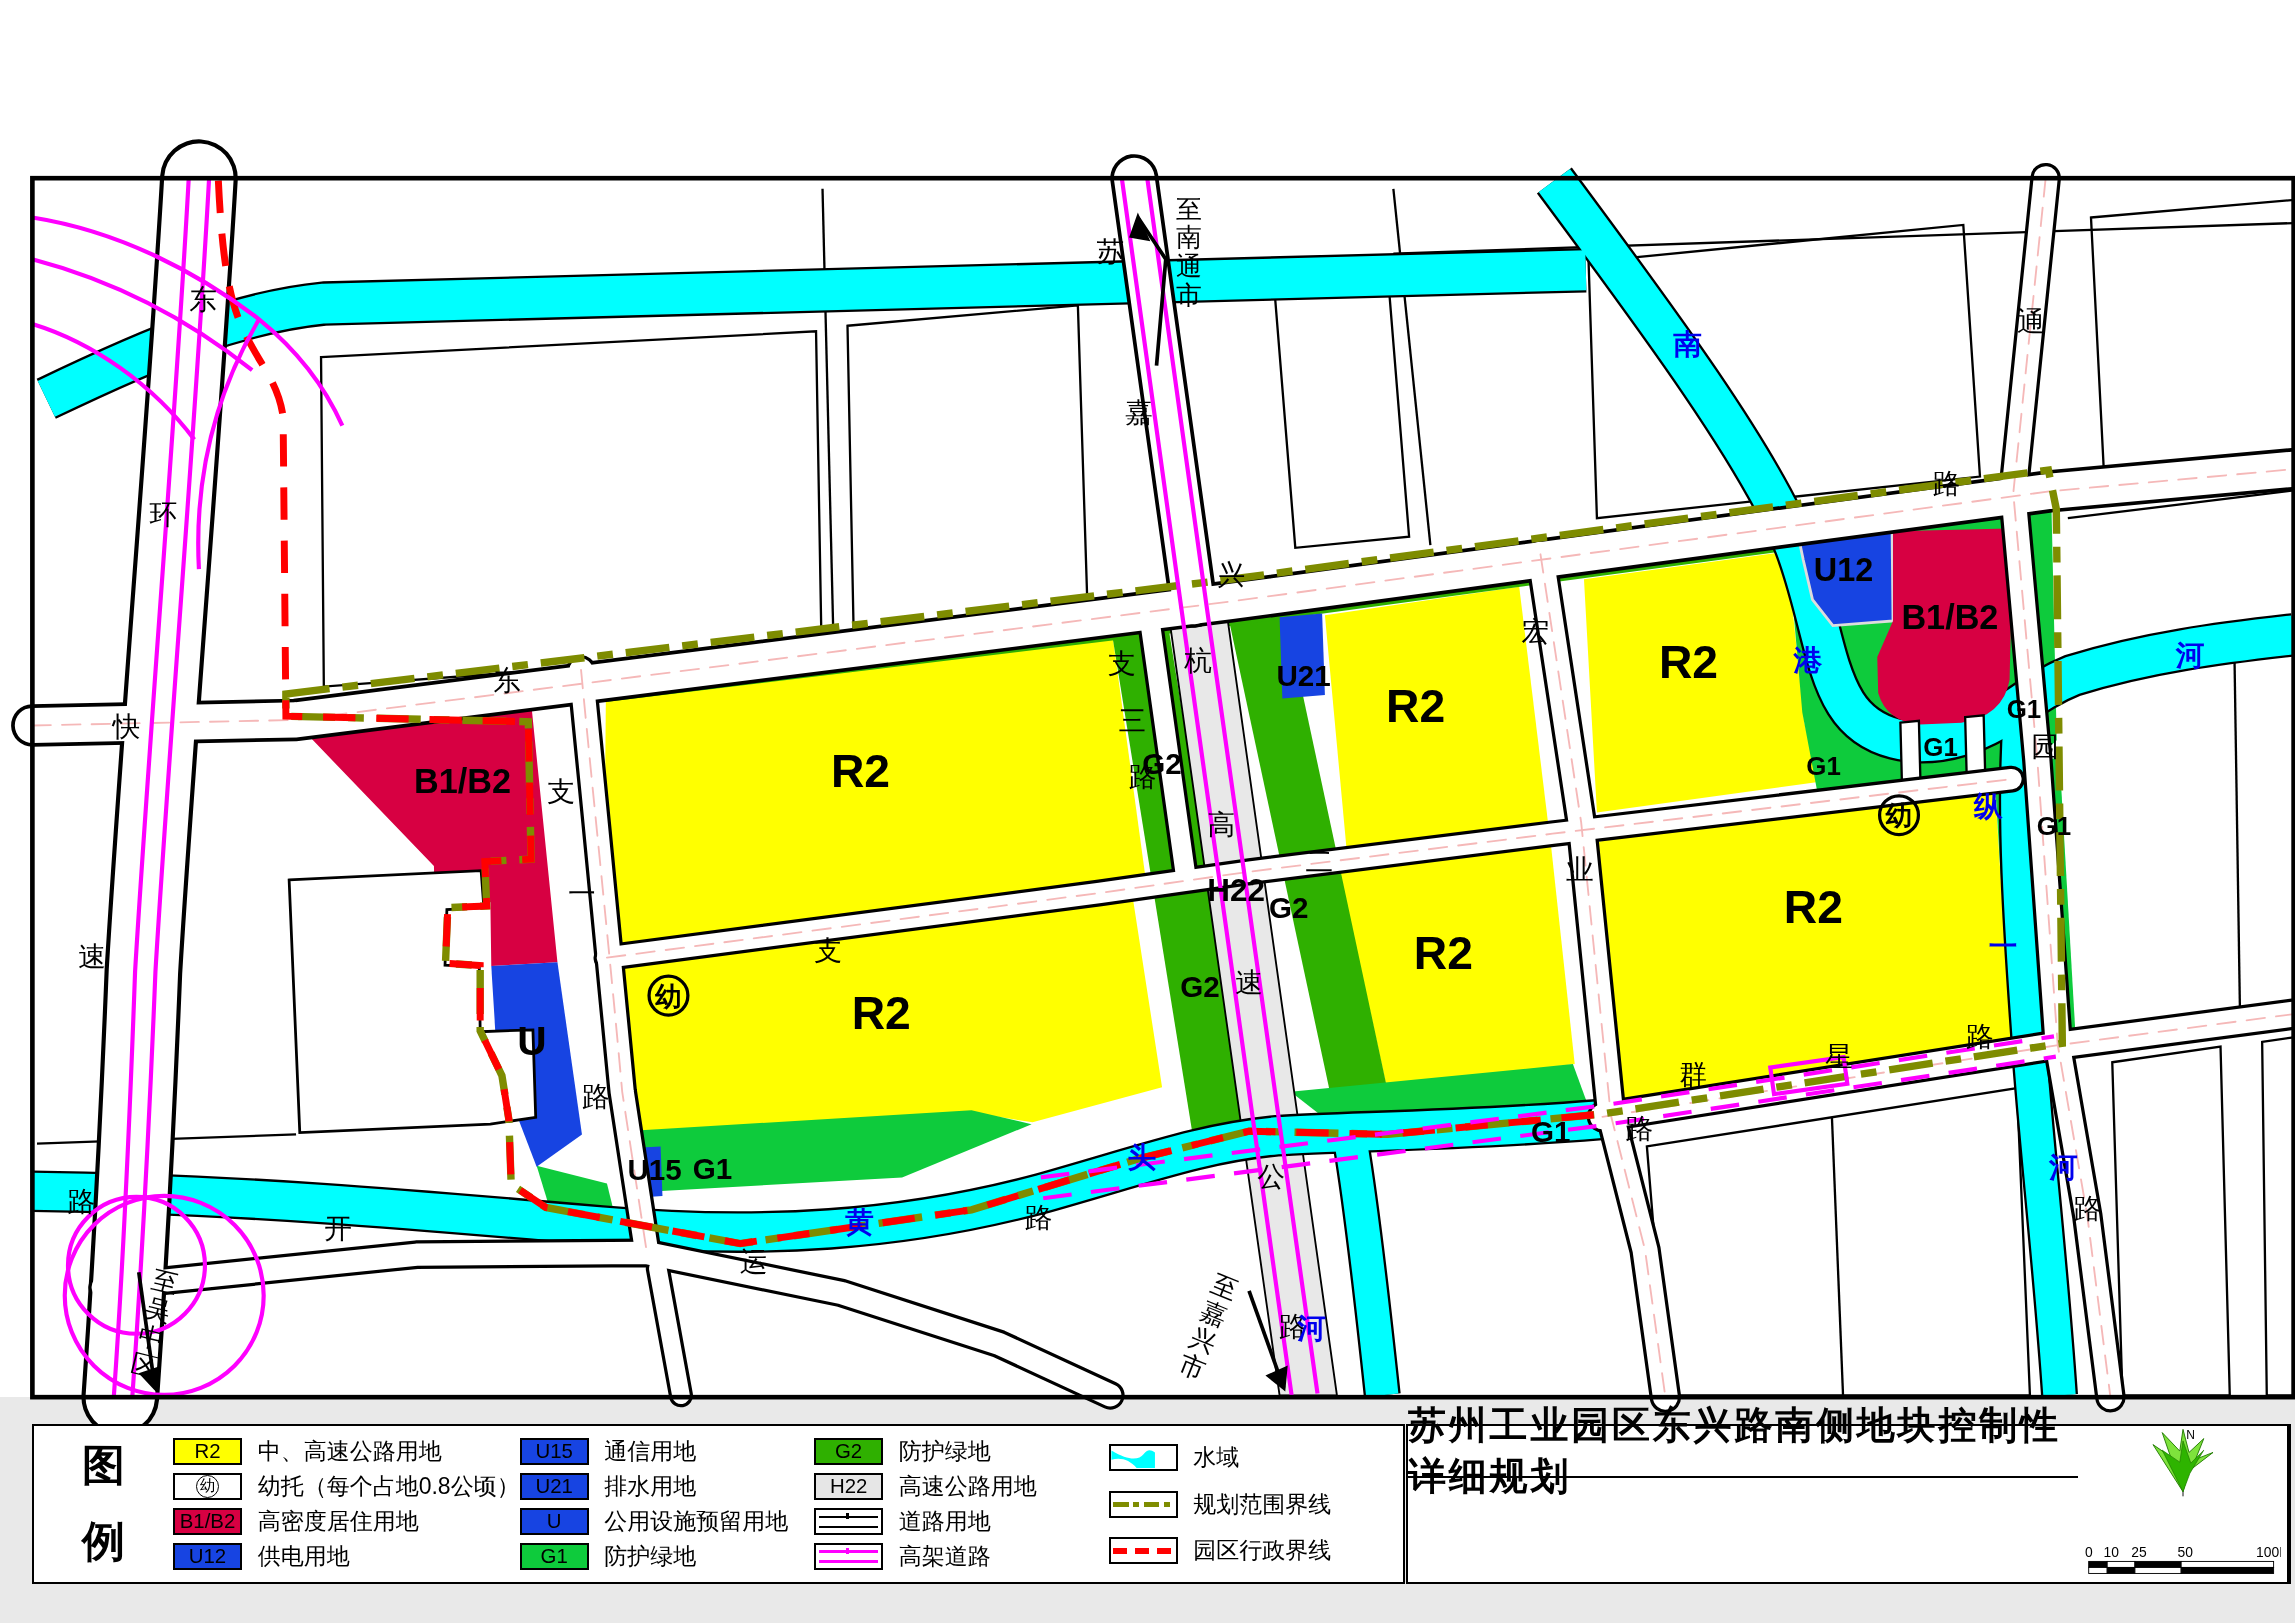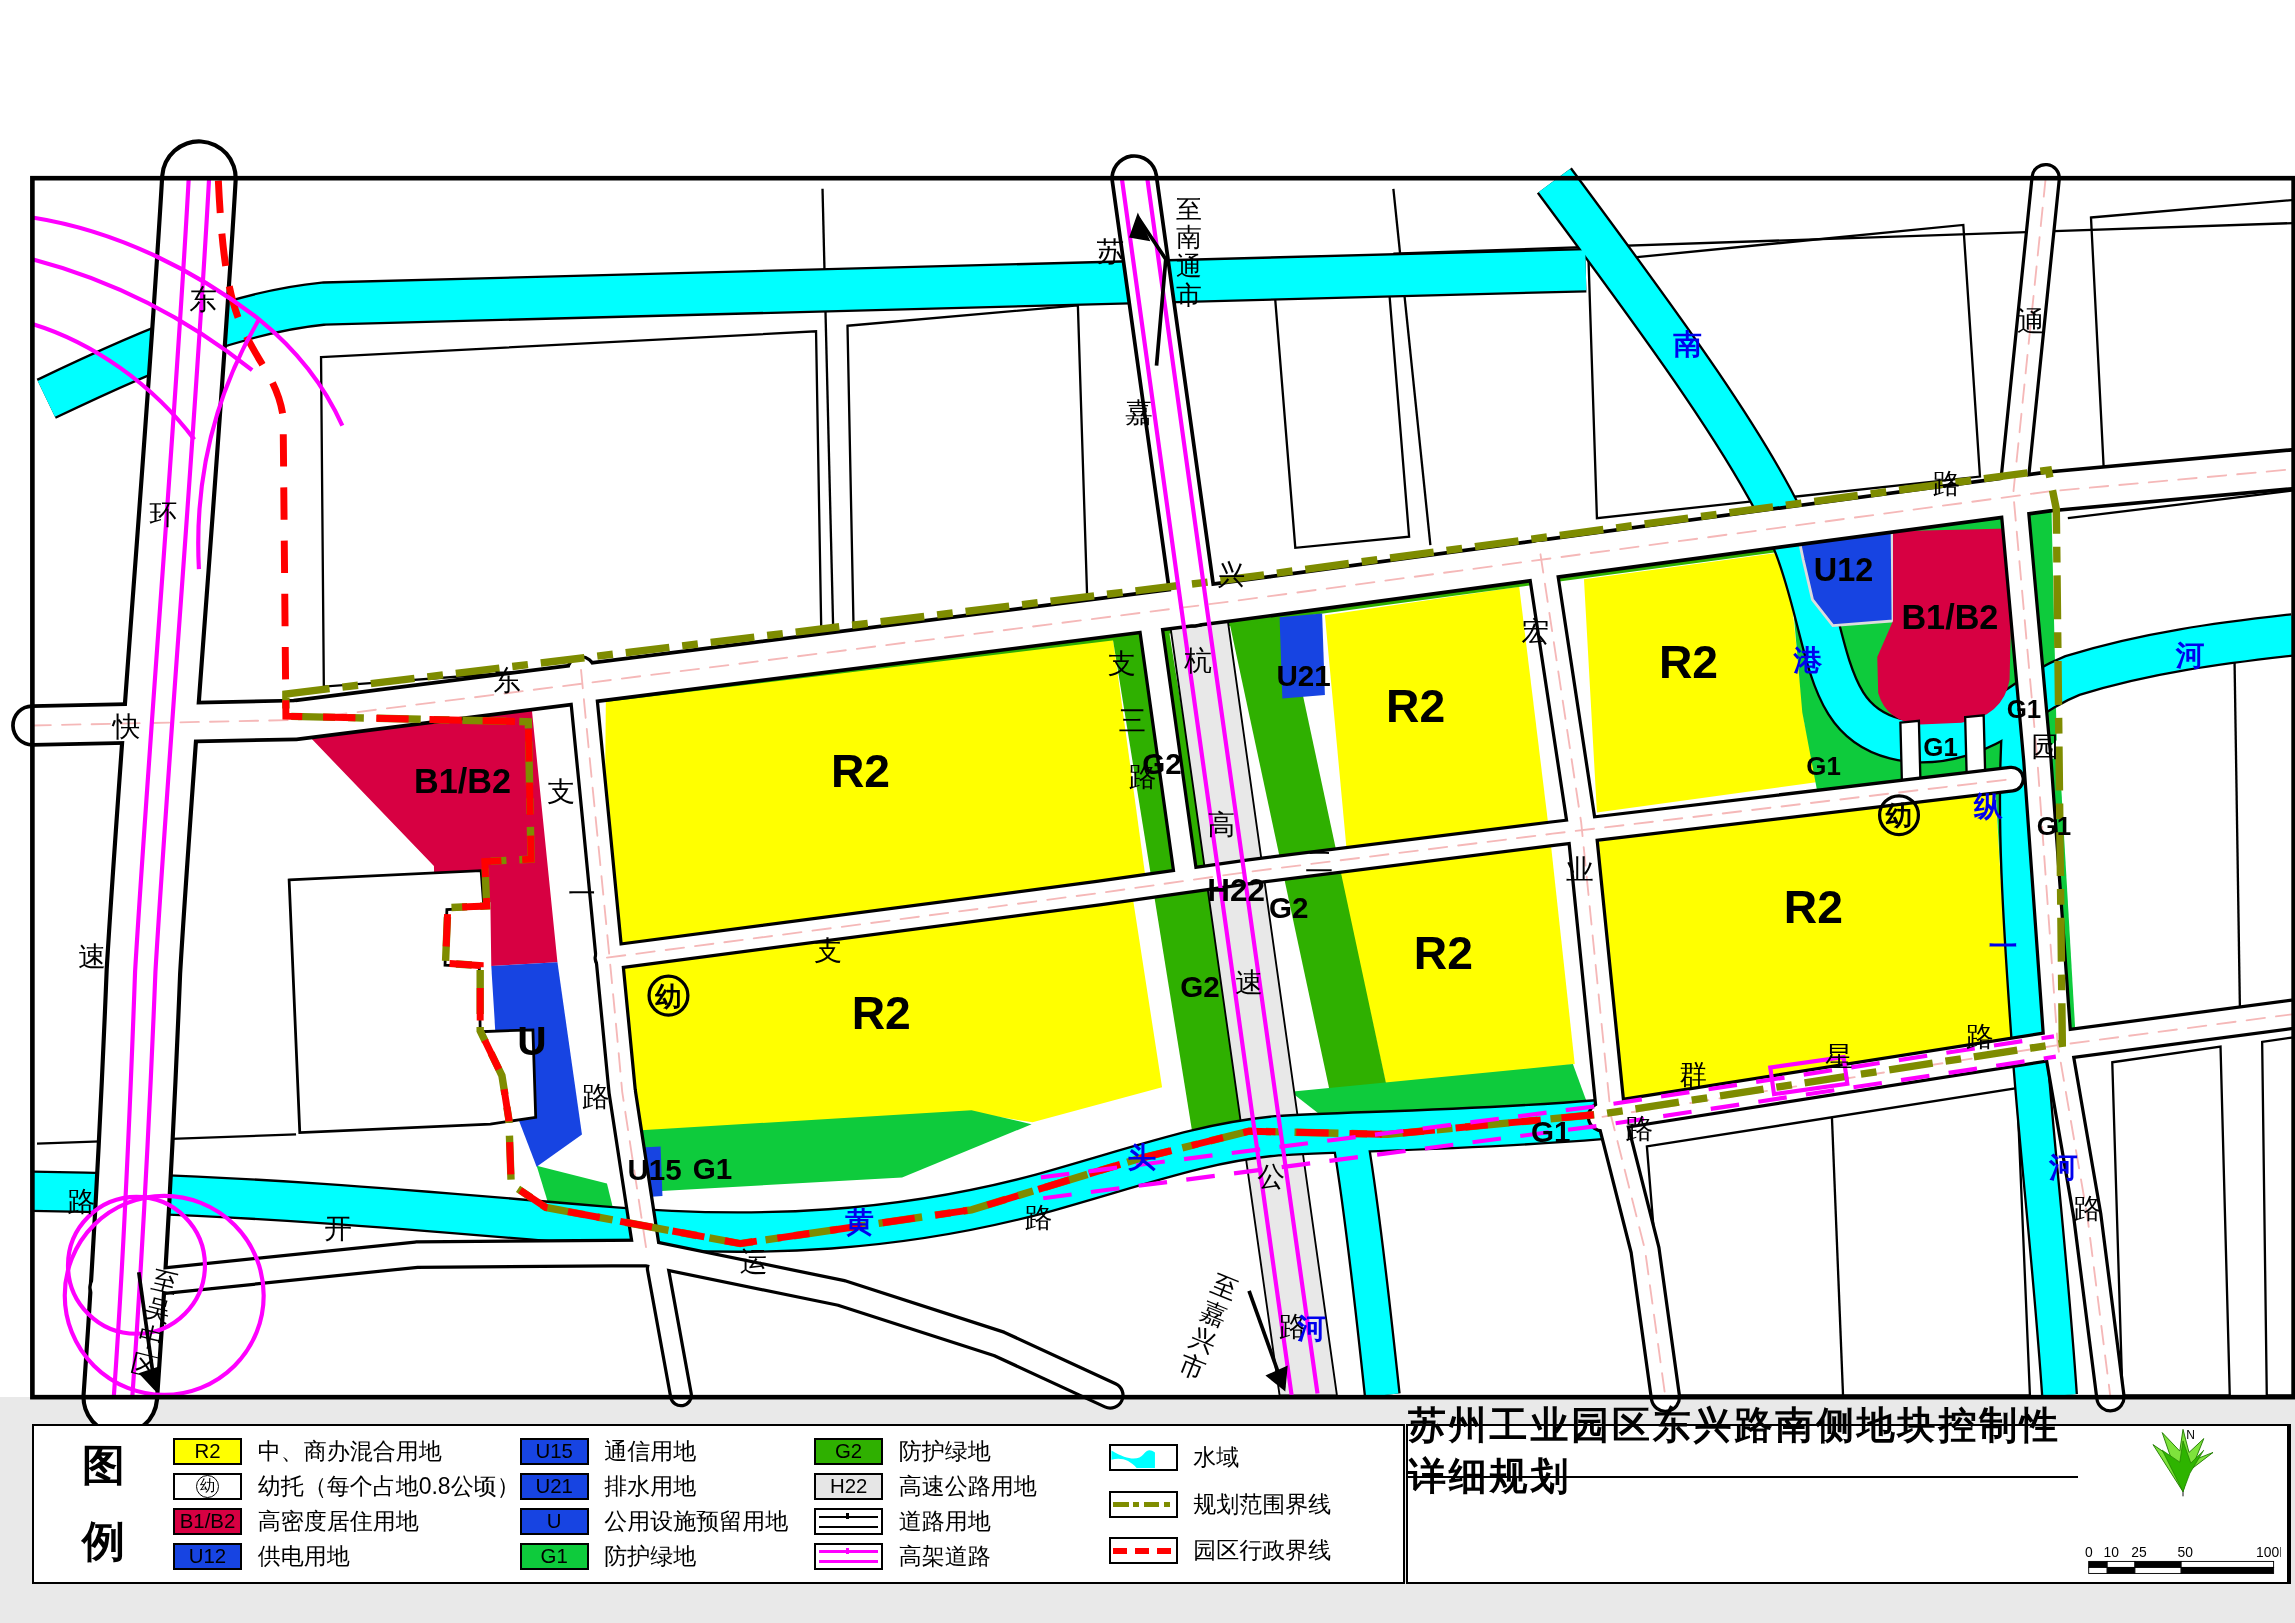--- a/index.html
+++ b/index.html
@@ -288,21 +288,21 @@
 
   <div class="panel legend-box">
     <div class="legend-head">
       <span>图</span>
       <span>例</span>
     </div>
     <div class="legend-cols" id="legend-cols">
         <div class="legend-col">
           <div class="legend-item">
             <div class="sw" style="background: rgb(255, 255, 0);">R2</div>
-            <span class="legend-label">中、商办混合用地</span>
+            <span class="legend-label">中、高速公路用地</span>
           </div>
           <div class="legend-item">
             <div class="sw">
               <span class="you-circle">幼</span>
             </div>
             <span class="legend-label">幼托（每个占地0.8公顷）</span>
           </div>
           <div class="legend-item">
             <div class="sw" style="background: rgb(215, 0, 66);">B1/B2</div>
             <span class="legend-label">高密度居住用地</span>

